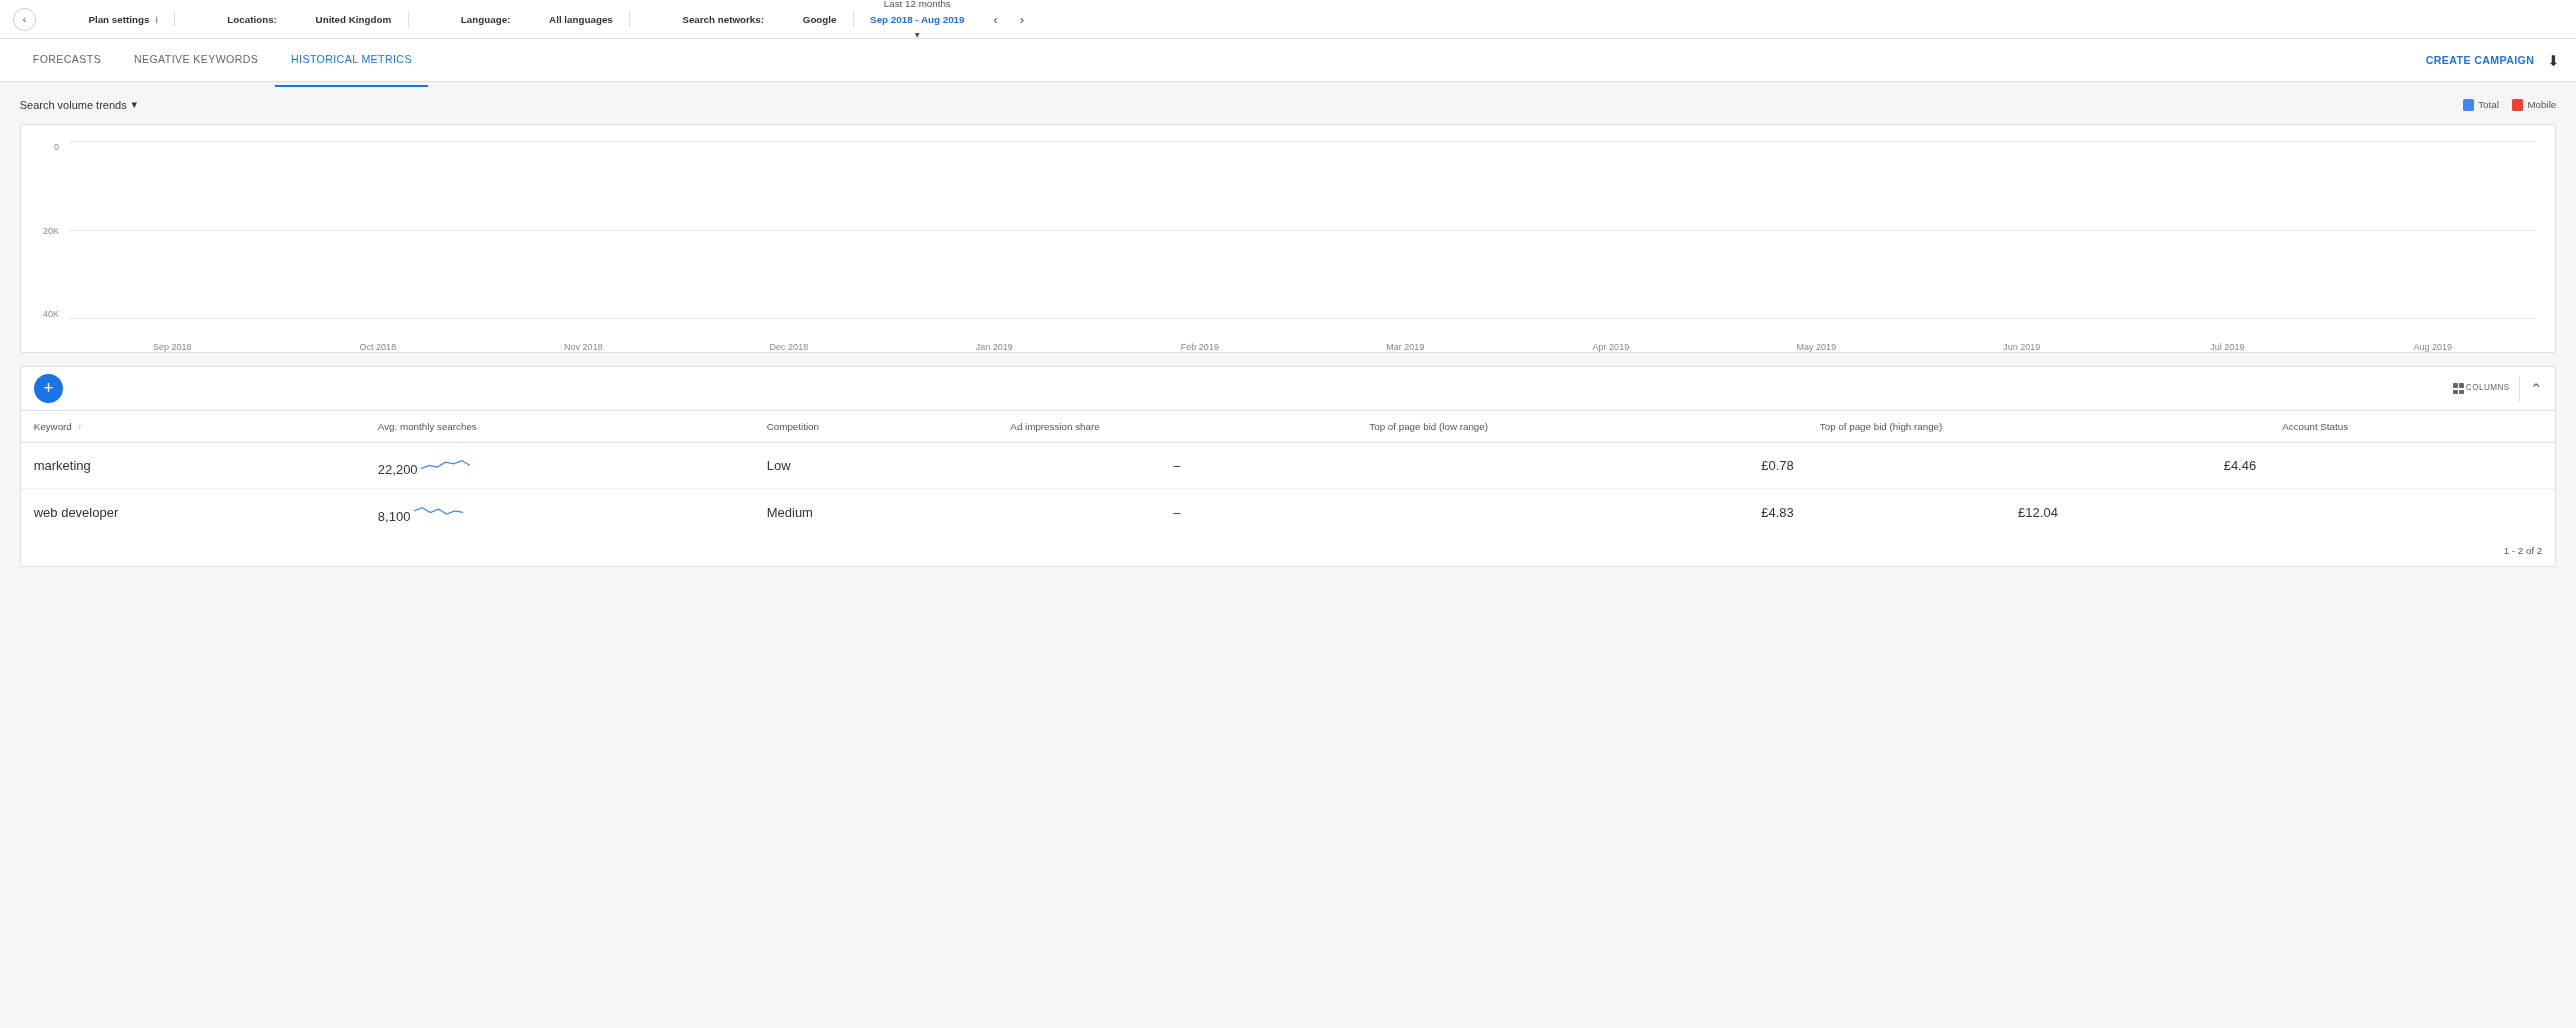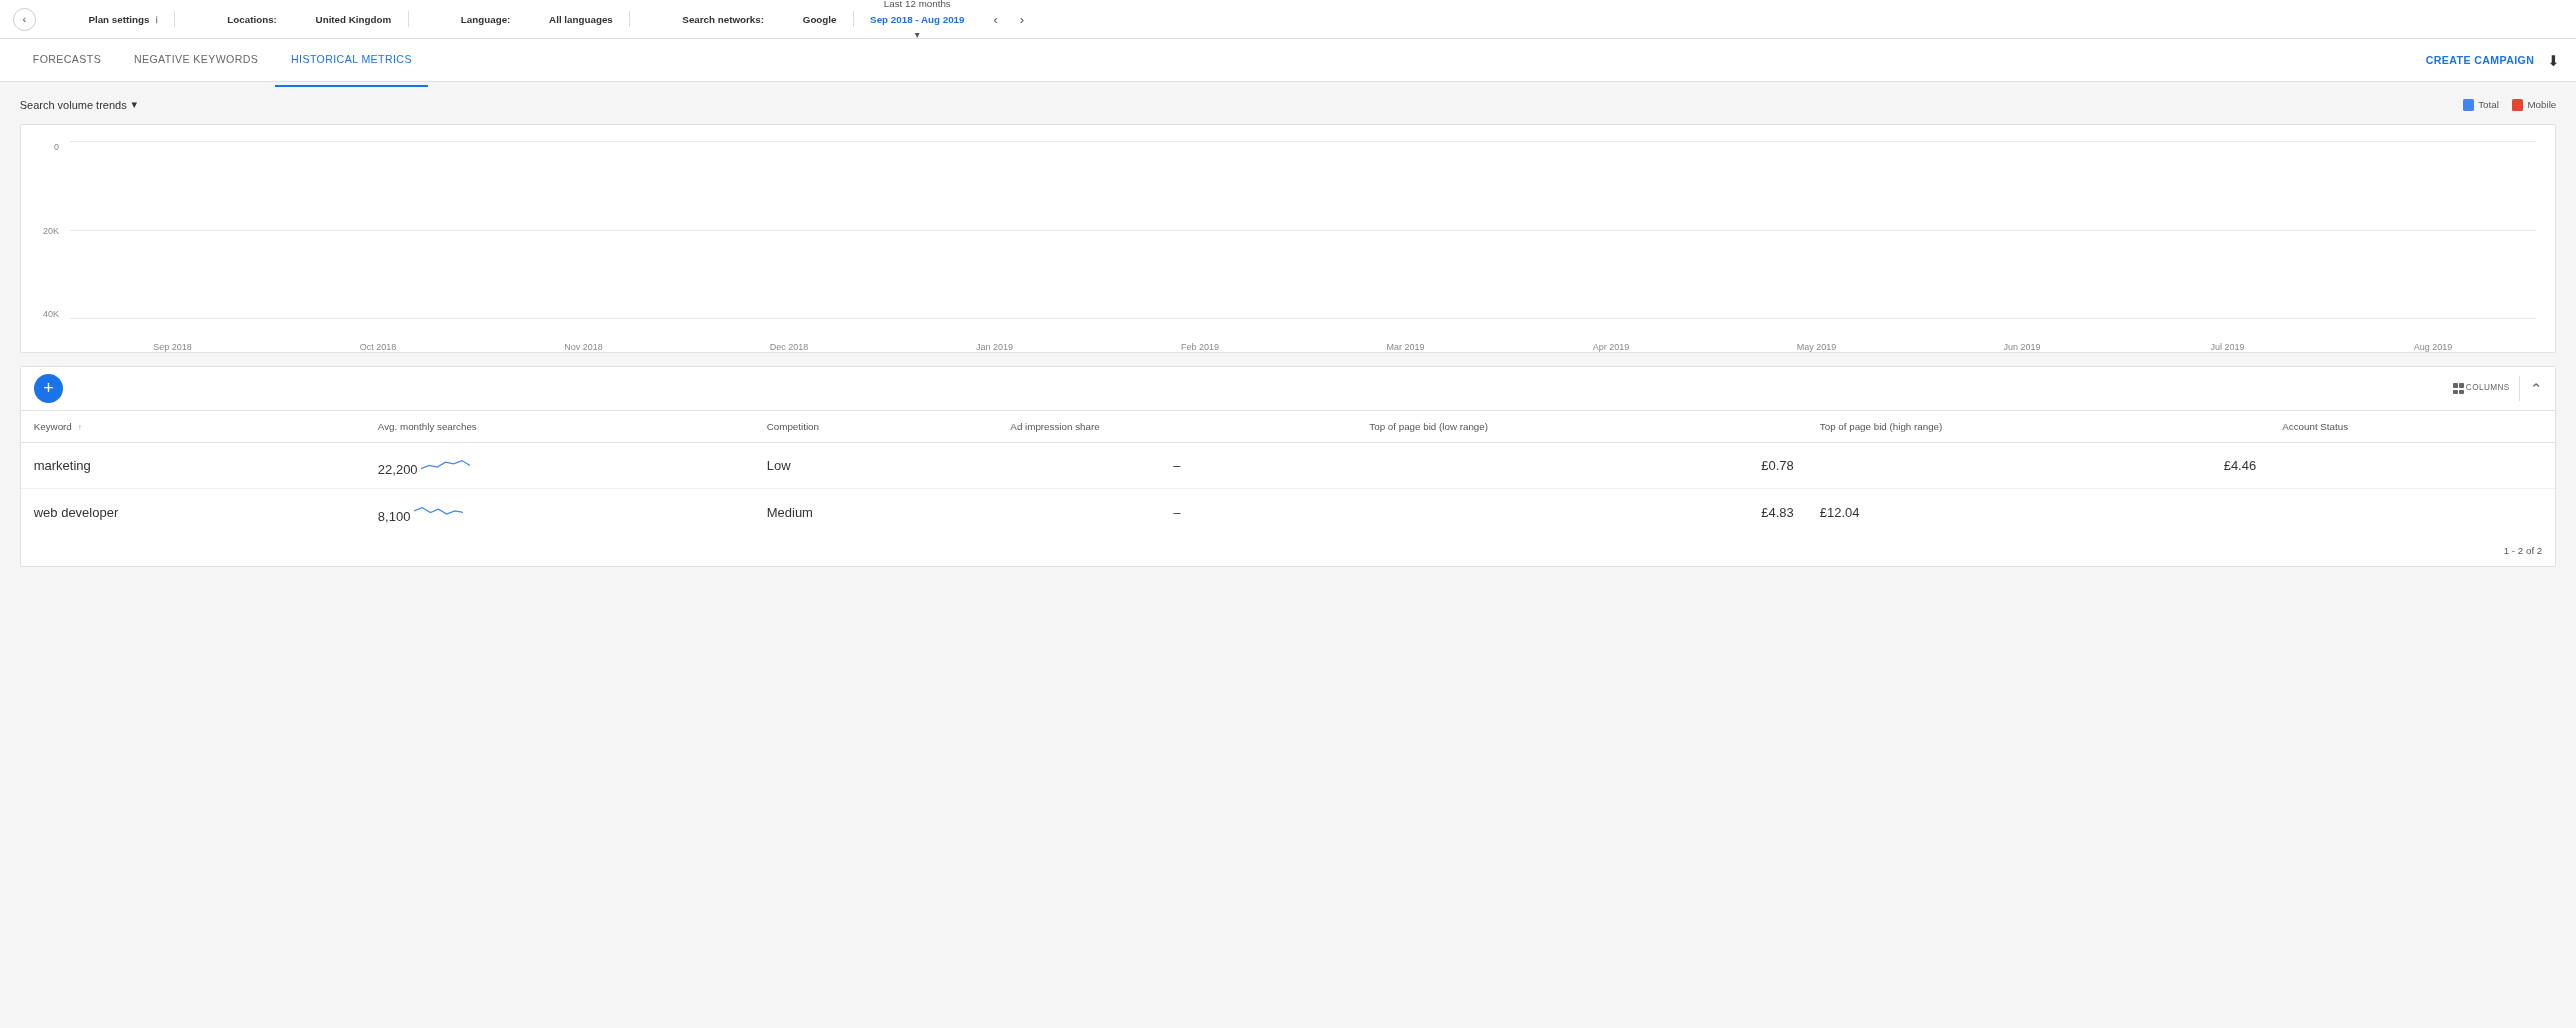--- a/index.html
+++ b/index.html
@@ -215,21 +215,21 @@
     }
     .bar-blue { background: #4285f4; }
     .bar-red { background: #ea4335; }
 
     .x-labels {
       position: absolute;
       bottom: 0;
       left: 49px;
       right: 19.7px;
       display: flex;
-      justify-content: flex-start;
+      justify-content: flex-end;
       font-size: 9px;
       color: #888;
       margin-top: 40px;
     }
     .x-label {
       text-align: center;
       flex: 1;
     }
 
     
@@ -530,21 +530,21 @@
           <tr>
     <td>web developer</td>
     <td style="white-space:nowrap;">
       8,100 <svg width="49" height="19.7" viewBox="0 0 60 24">
   <polyline points="0,12 10,8 20,14 30,10 40,16 50,12 60,14" fill="none" stroke="#4285f4" stroke-width="1.5"></polyline>
 </svg>
     </td>
     <td>Medium</td>
     <td style="text-align:center;">–</td>
     <td style="text-align:right;">£4.83</td>
-    <td style="text-align:left;">£12.04</td>
+    <td style="text-align:center;">£12.04</td>
     <td></td>
   </tr>
         </tbody>
     </table>
 
     <div class="pagination">
       <span>1 - 2 of 2</span>
     </div>
   </div>
 

